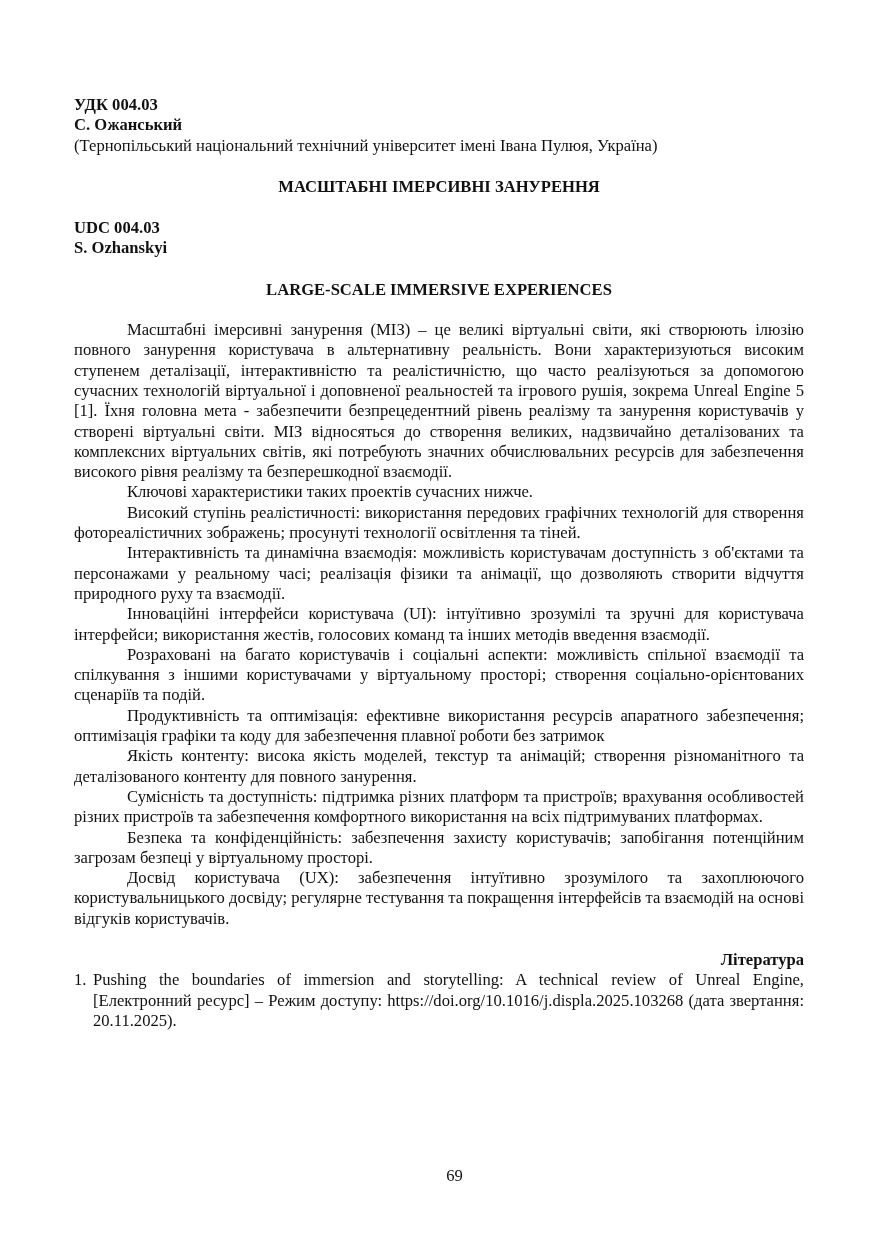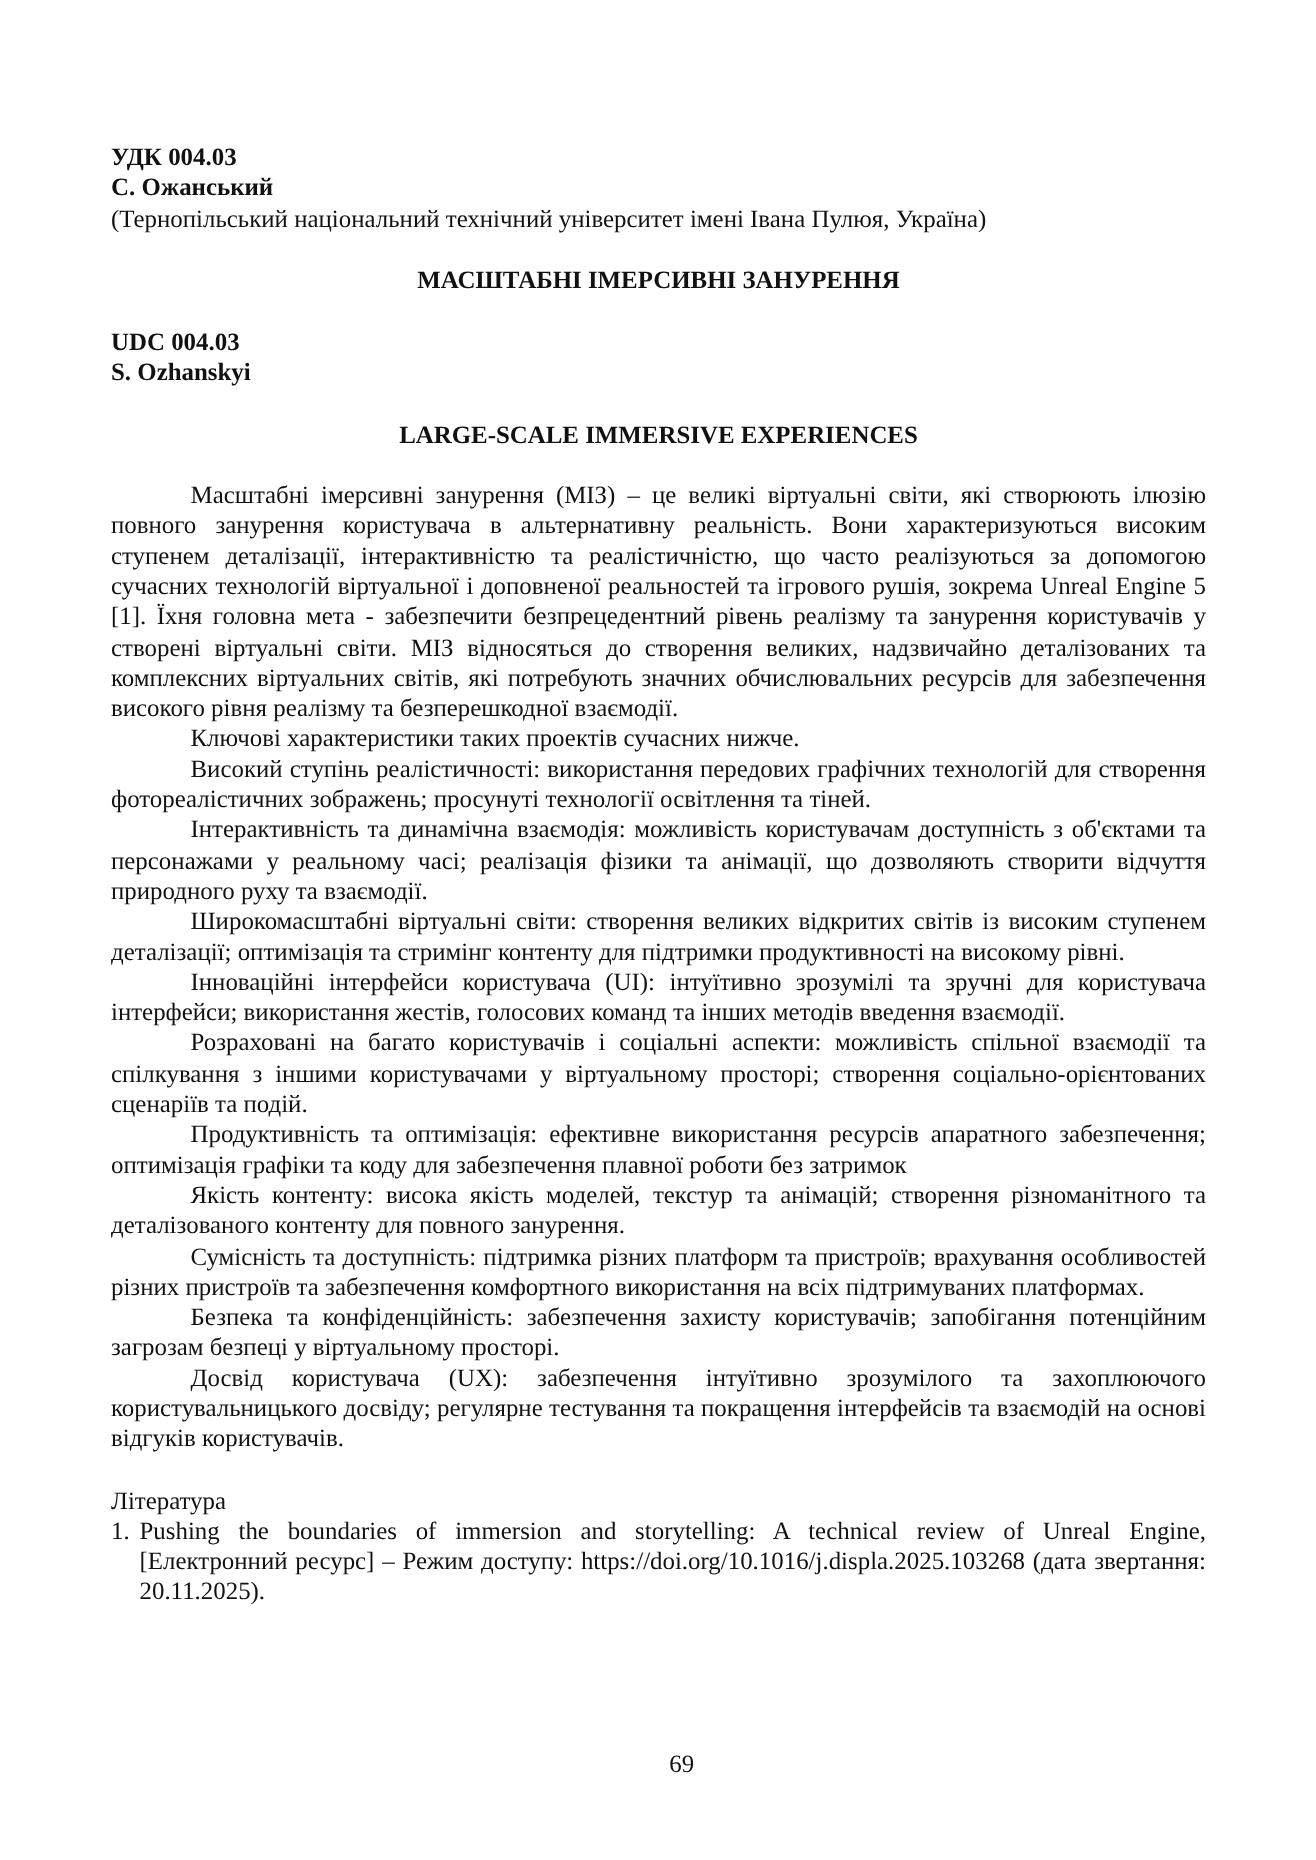--- a/index.html
+++ b/index.html
@@ -15,21 +15,21 @@
     .line { display: block; }
     .title {
       display: block; text-align: center; font-weight: bold;
       margin-top: 21px; margin-bottom: 21px; font-family: Liberation Serif, serif;
     }
     .title-en { margin-bottom: 20px; }
     .para {
       display: block; text-align: justify; text-indent: 53px; margin: 0;
     }
     .lit-heading {
-      display: block; text-align: left; font-weight: normal; margin-top: 21px;
+      display: block; text-align: right; font-weight: bold; margin-top: 21px;
     }
     .ref {
       display: flex; text-align: justify;
     }
     .ref-num { width: 19px; flex: 0 0 19px; }
     .ref-text { flex: 1; text-align: justify; }
     .page-number {
       position: absolute; top: 1166px; left: 16px; width: 877px;
       text-align: center; font-size: 16.6px; font-family: "Liberation Serif", serif;
     }
@@ -45,21 +45,20 @@
 
   <span class="line bold">UDC 004.03</span>
   <span class="line bold">S. Ozhanskyi</span>
   <span class="title title-en">LARGE-SCALE IMMERSIVE EXPERIENCES</span>
 
   <div>
     <p class="para">Масштабні імерсивні занурення (МІЗ) – це великі віртуальні світи, які створюють ілюзію повного занурення користувача в альтернативну реальність. Вони характеризуються високим ступенем деталізації, інтерактивністю та реалістичністю, що часто реалізуються за допомогою сучасних технологій віртуальної і доповненої реальностей та ігрового рушія, зокрема Unreal Engine 5 [1]. Їхня головна мета - забезпечити безпрецедентний рівень реалізму та занурення користувачів у створені віртуальні світи. МІЗ відносяться до створення великих, надзвичайно деталізованих та комплексних віртуальних світів, які потребують значних обчислювальних ресурсів для забезпечення високого рівня реалізму та безперешкодної взаємодії.</p>
     <p class="para">Ключові характеристики таких проектів сучасних нижче.</p>
     <p class="para">Високий ступінь реалістичності: використання передових графічних технологій для створення фотореалістичних зображень; просунуті технології освітлення та тіней.</p>
     <p class="para">Інтерактивність та динамічна взаємодія: можливість користувачам доступність з об'єктами та персонажами у реальному часі; реалізація фізики та анімації, що дозволяють створити відчуття природного руху та взаємодії.</p>
-    <p class="para">Широкомасштабні віртуальні світи: створення великих відкритих світів із високим ступенем деталізації; оптимізація та стримінг контенту для підтримки продуктивності на високому рівні.</p>
     <p class="para">Інноваційні інтерфейси користувача (UI): інтуїтивно зрозумілі та зручні для користувача інтерфейси; використання жестів, голосових команд та інших методів введення взаємодії.</p>
     <p class="para">Розраховані на багато користувачів і соціальні аспекти: можливість спільної взаємодії та спілкування з іншими користувачами у віртуальному просторі; створення соціально-орієнтованих сценаріїв та подій.</p>
     <p class="para">Продуктивність та оптимізація: ефективне використання ресурсів апаратного забезпечення; оптимізація графіки та коду для забезпечення плавної роботи без затримок</p>
     <p class="para">Якість контенту: висока якість моделей, текстур та анімацій; створення різноманітного та деталізованого контенту для повного занурення.</p>
     <p class="para">Сумісність та доступність: підтримка різних платформ та пристроїв; врахування особливостей різних пристроїв та забезпечення комфортного використання на всіх підтримуваних платформах.</p>
     <p class="para">Безпека та конфіденційність: забезпечення захисту користувачів; запобігання потенційним загрозам безпеці у віртуальному просторі.</p>
     <p class="para">Досвід користувача (UX): забезпечення інтуїтивно зрозумілого та захоплюючого користувальницького досвіду; регулярне тестування та покращення інтерфейсів та взаємодій на основі відгуків користувачів.</p>
   </div>
 
   <span class="lit-heading">Література</span>

